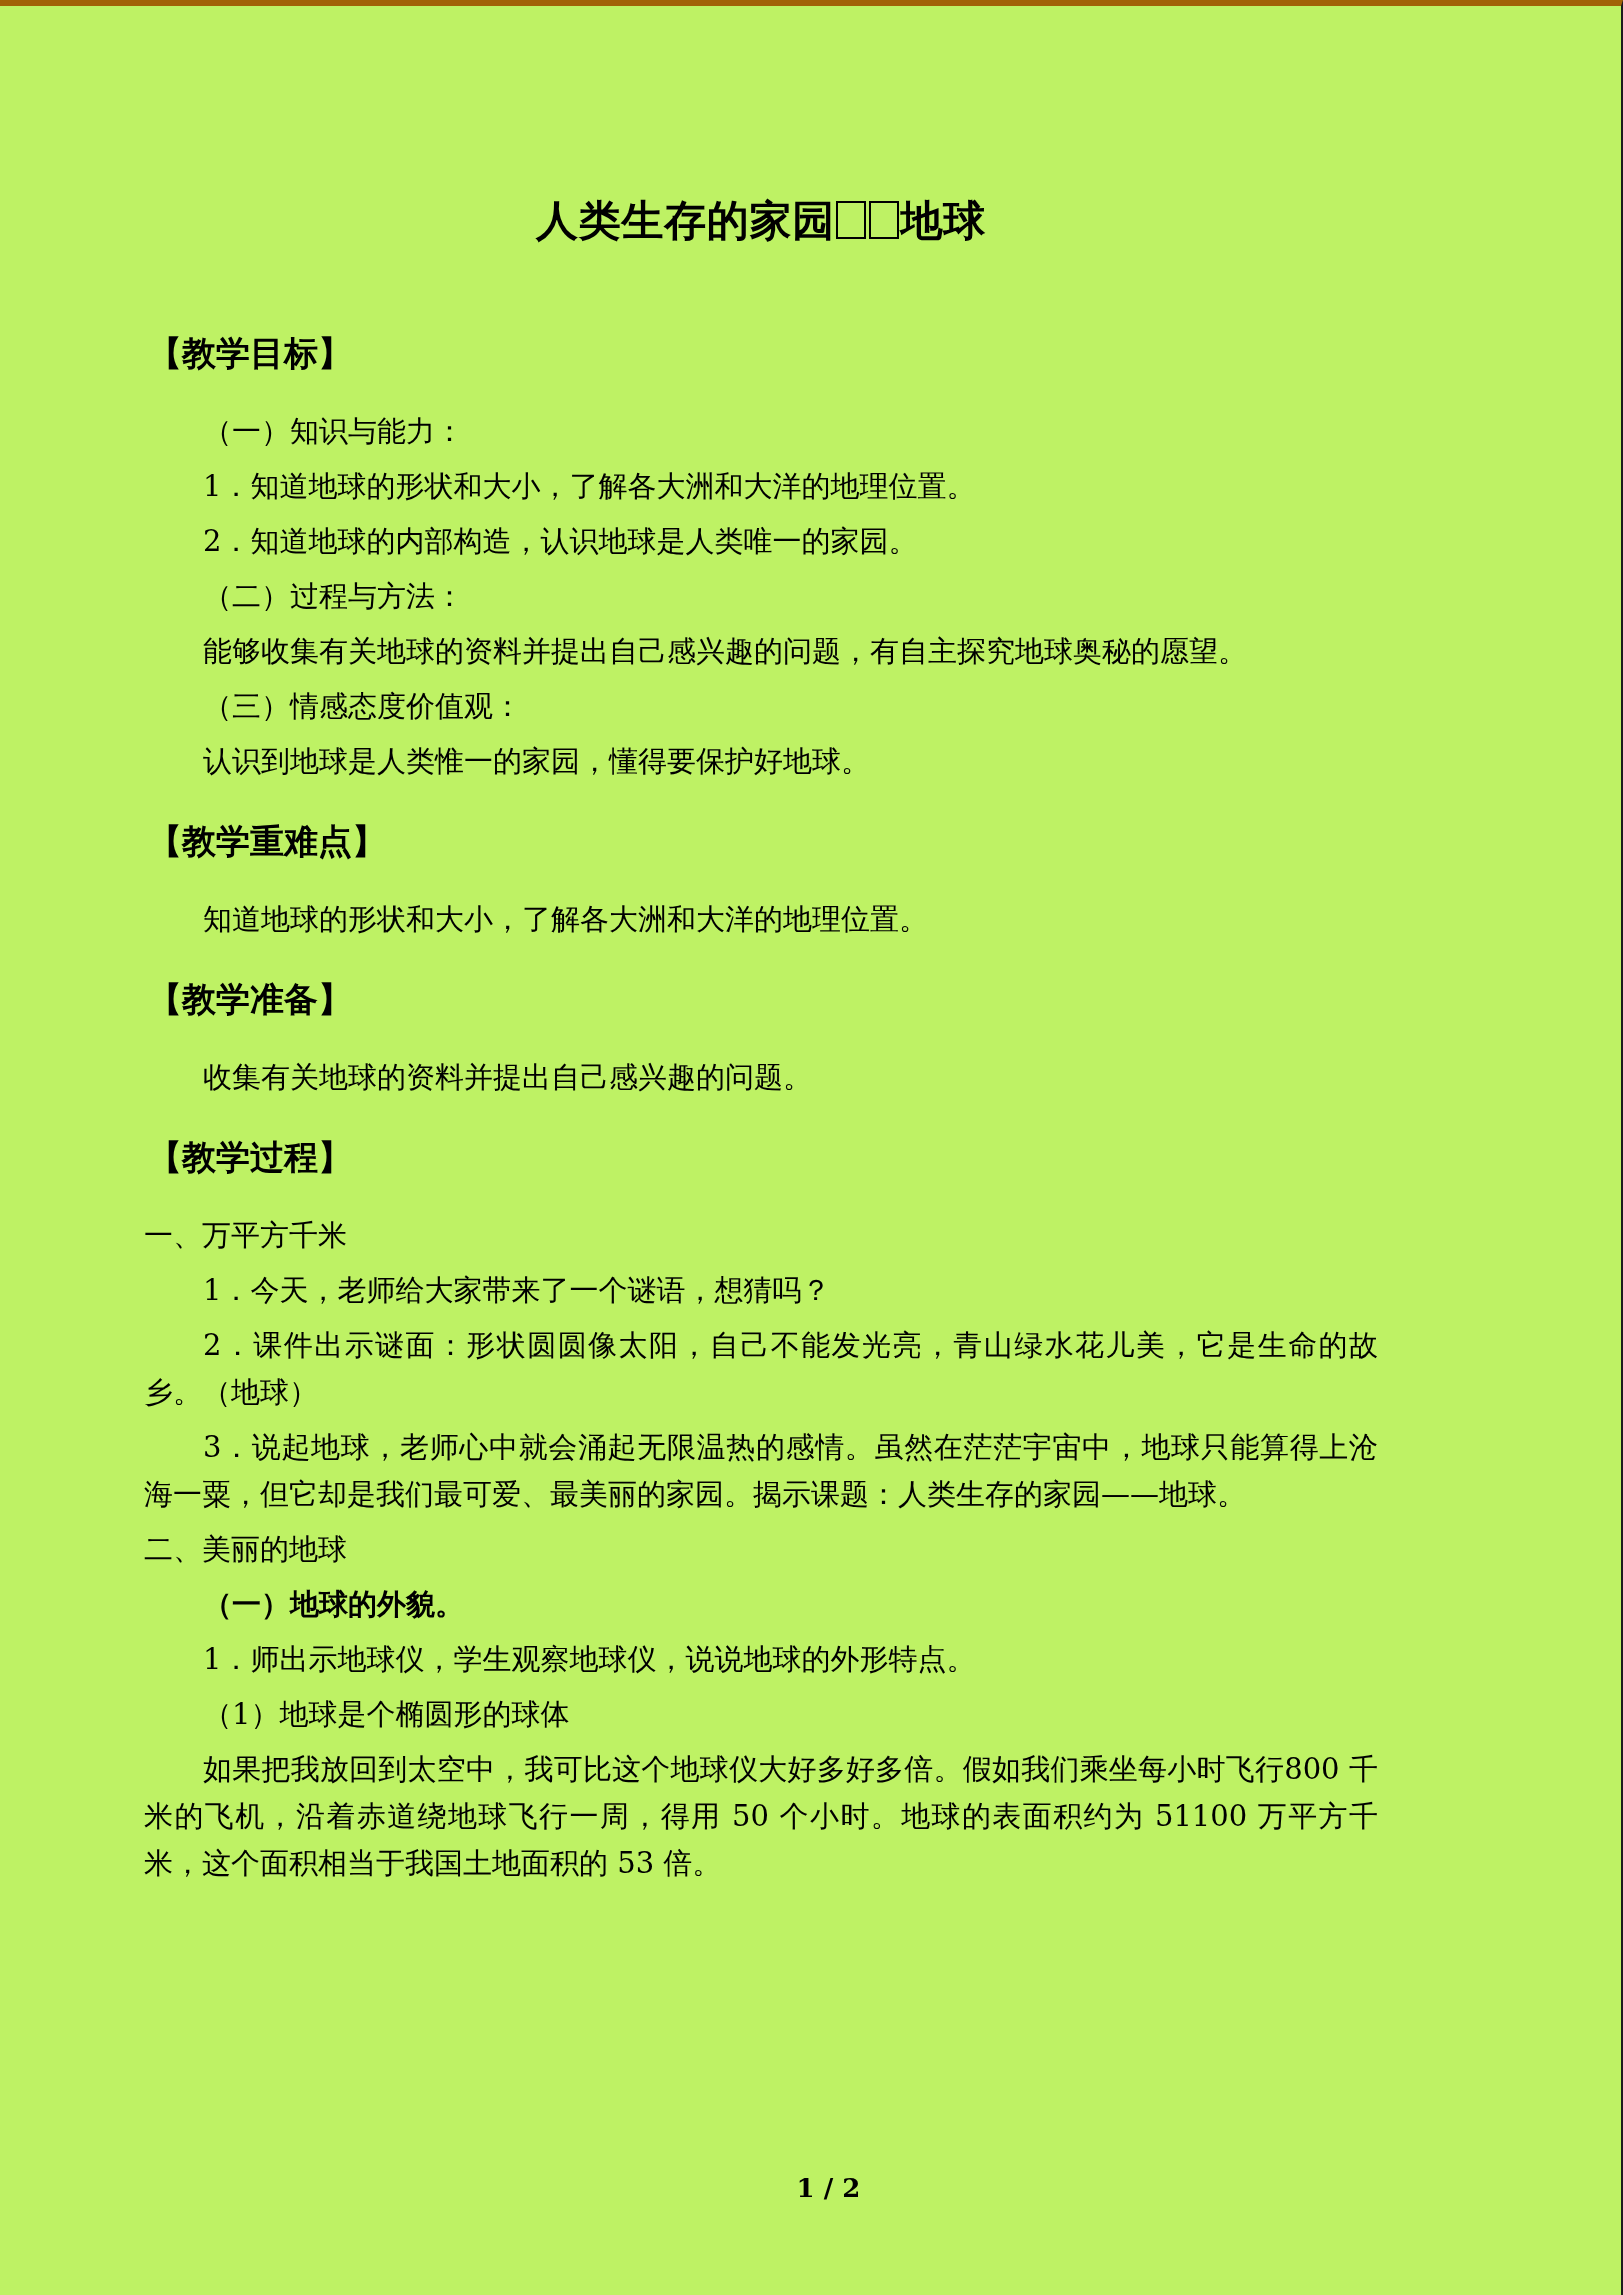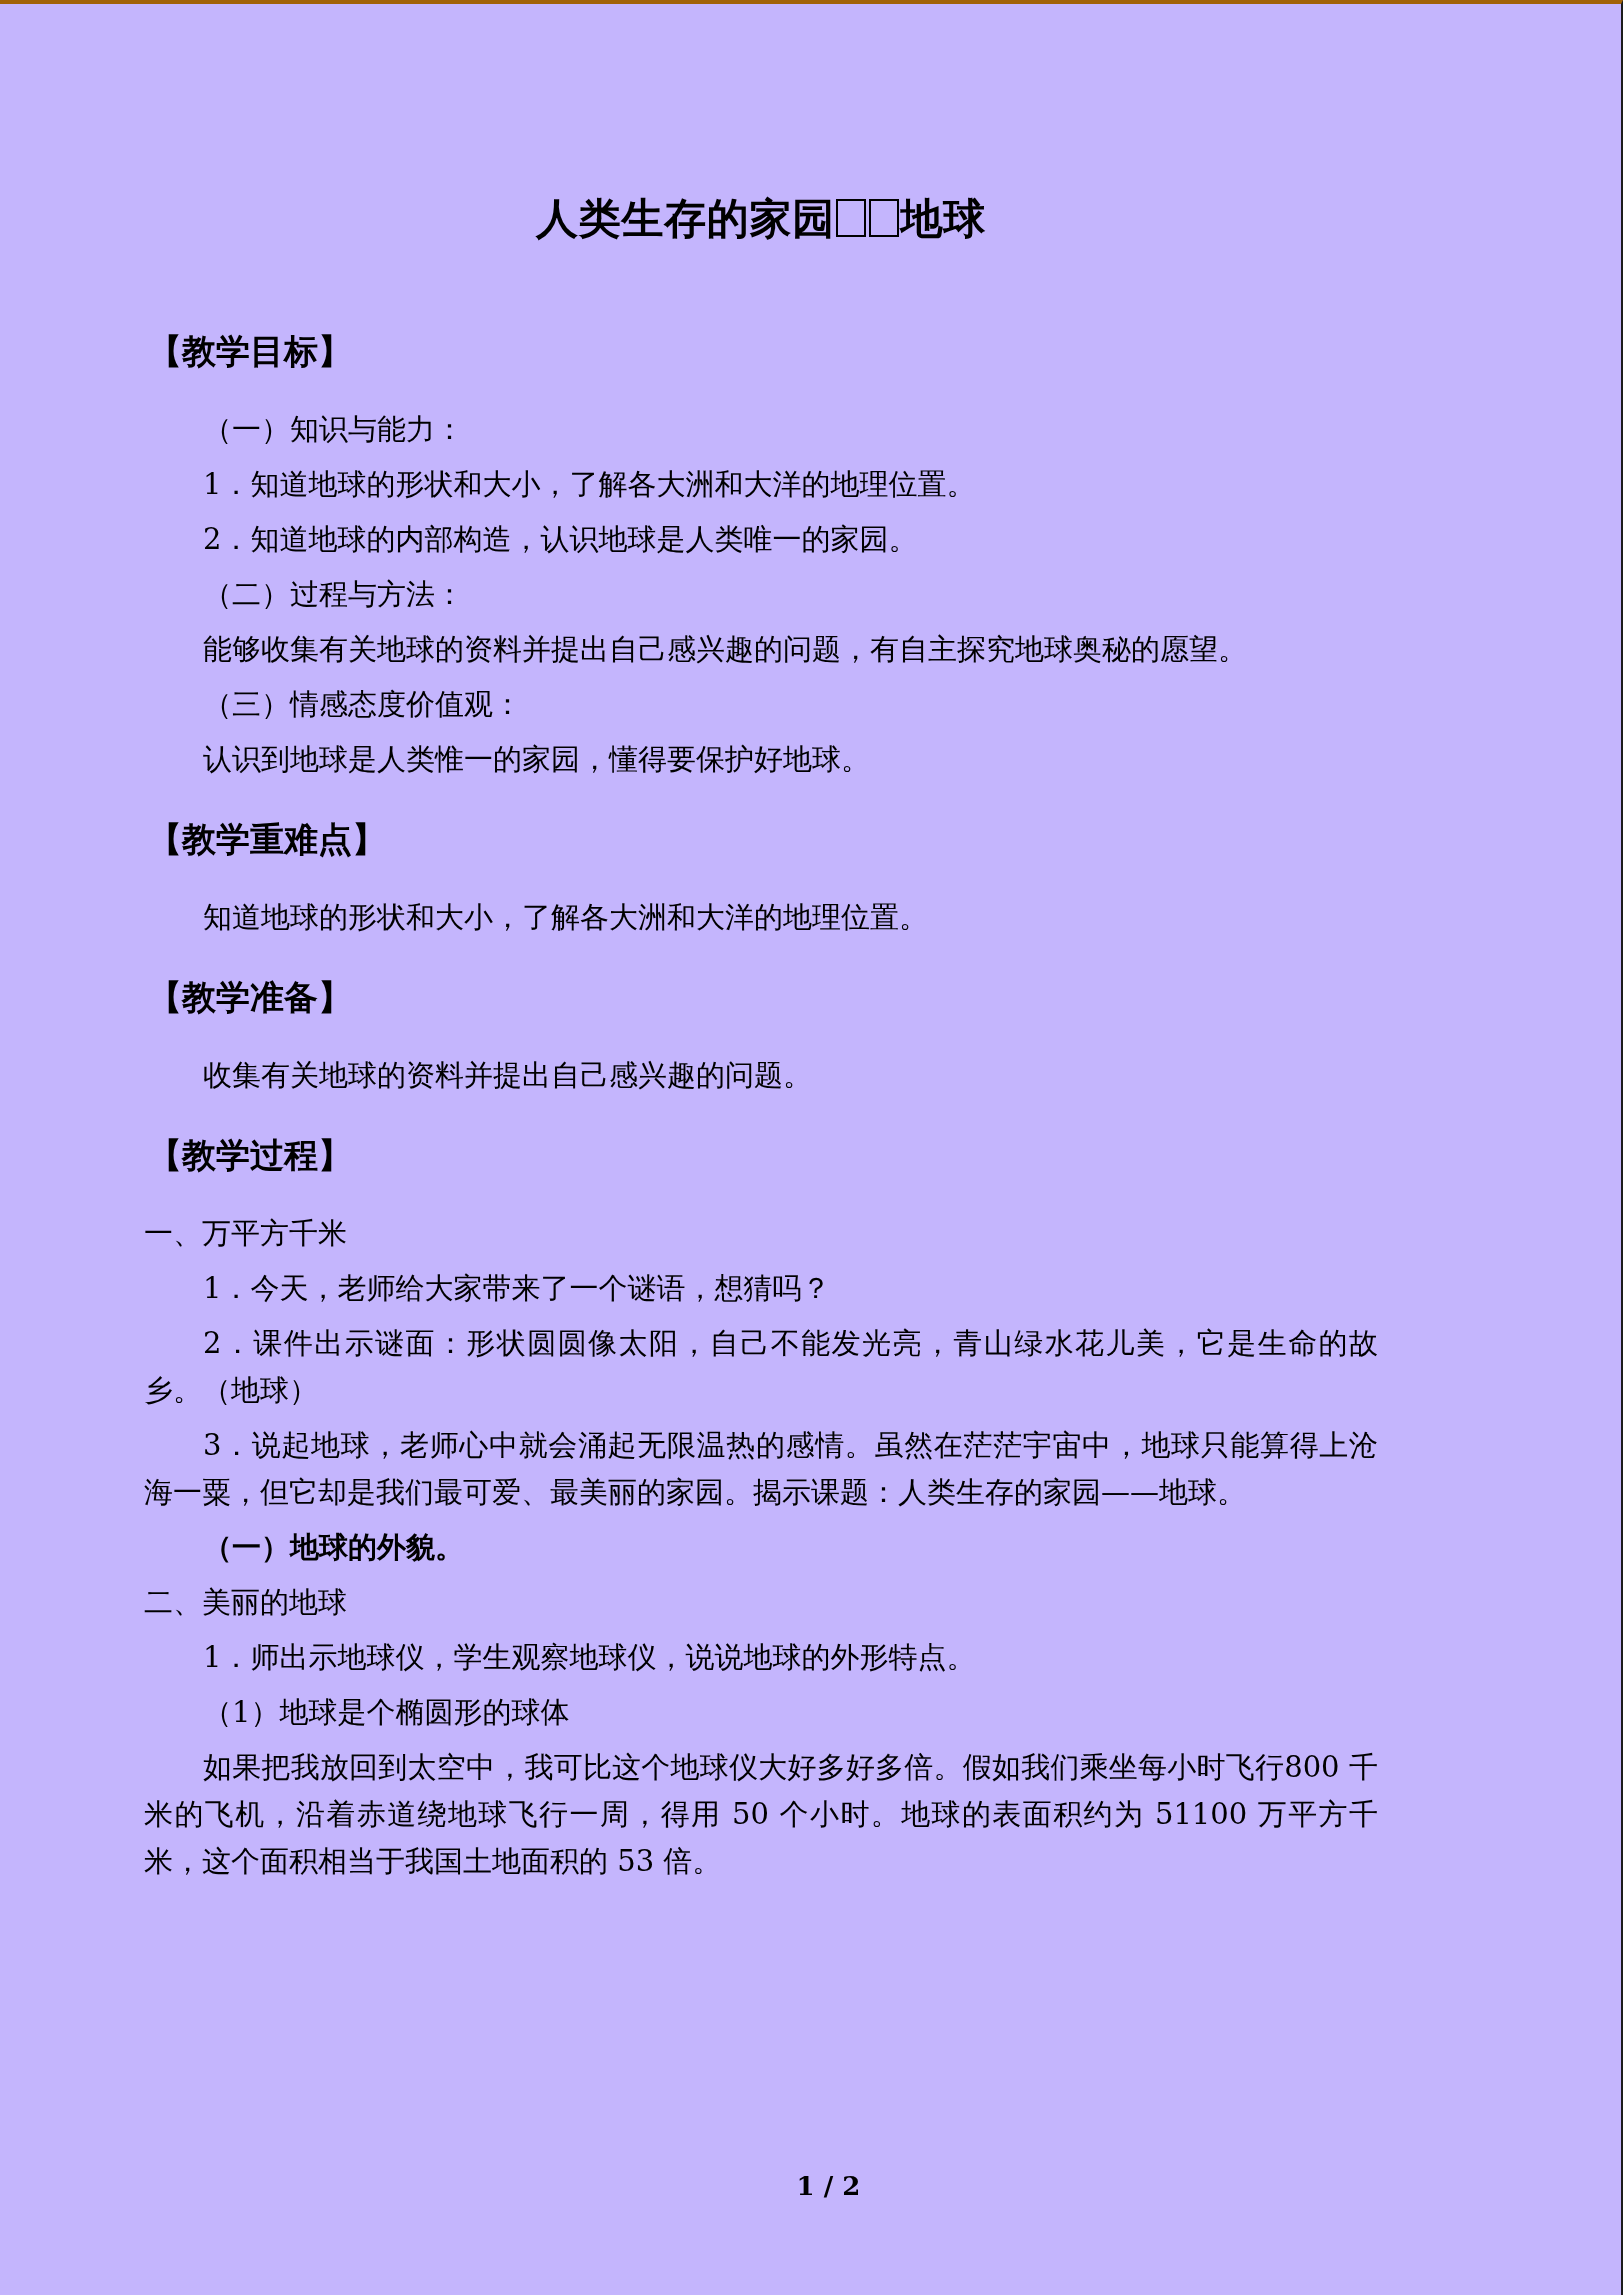--- a/index.html
+++ b/index.html
@@ -7,23 +7,23 @@
     padding: 0;
     background: #ffffff;
   }
   body {
     font-family: "DejaVu Serif", "Liberation Serif", serif;
   }
   .page {
     position: relative;
     width: 1623px;
     height: 2295px;
-    background: #c4b5fd;
+    background: #bef264;
     box-sizing: border-box;
-    border-top: 4px solid #a16207;
+    border-top: 6px solid #a16207;
     border-right: 2px solid #1c1c1c;
     overflow: hidden;
   }
   .content {
     position: absolute;
     left: 0;
     top: 0;
     width: 1623px;
     padding: 0 237px 0 136px;
     box-sizing: border-box;
@@ -138,22 +138,22 @@
 
     <div class="gap-before-h"></div>
 
     <div class="section-heading">【教学过程】</div>
     <div class="gap-after-h"></div>
 
     <p class="para noindent">一、万平方千米</p>
     <p class="para indent">1．今天，老师给大家带来了一个谜语，想猜吗？</p>
     <p class="para indent">2．课件出示谜面：形状圆圆像太阳，自己不能发光亮，青山绿水花儿美，它是生命的故乡。（地球）</p>
     <p class="para indent">3．说起地球，老师心中就会涌起无限温热的感情。虽然在茫茫宇宙中，地球只能算得上沧海一粟，但它却是我们最可爱、最美丽的家园。揭示课题：人类生存的家园——地球。</p>
+    <p class="para noindent">二、美丽的地球</p>
     <p class="para indent bold">（一）地球的外貌。</p>
-    <p class="para noindent">二、美丽的地球</p>
     <p class="para indent">1．师出示地球仪，学生观察地球仪，说说地球的外形特点。</p>
     <p class="para indent">（1）地球是个椭圆形的球体</p>
     <p class="para indent">如果把我放回到太空中，我可比这个地球仪大好多好多倍。假如我们乘坐每小时飞行800 千米的飞机，沿着赤道绕地球飞行一周，得用 50 个小时。地球的表面积约为 51100 万平方千米，这个面积相当于我国土地面积的 53 倍。</p>
 
   </div>
 
   <div class="footer">
     <span>1 / 2</span>
   </div>
 </div>

